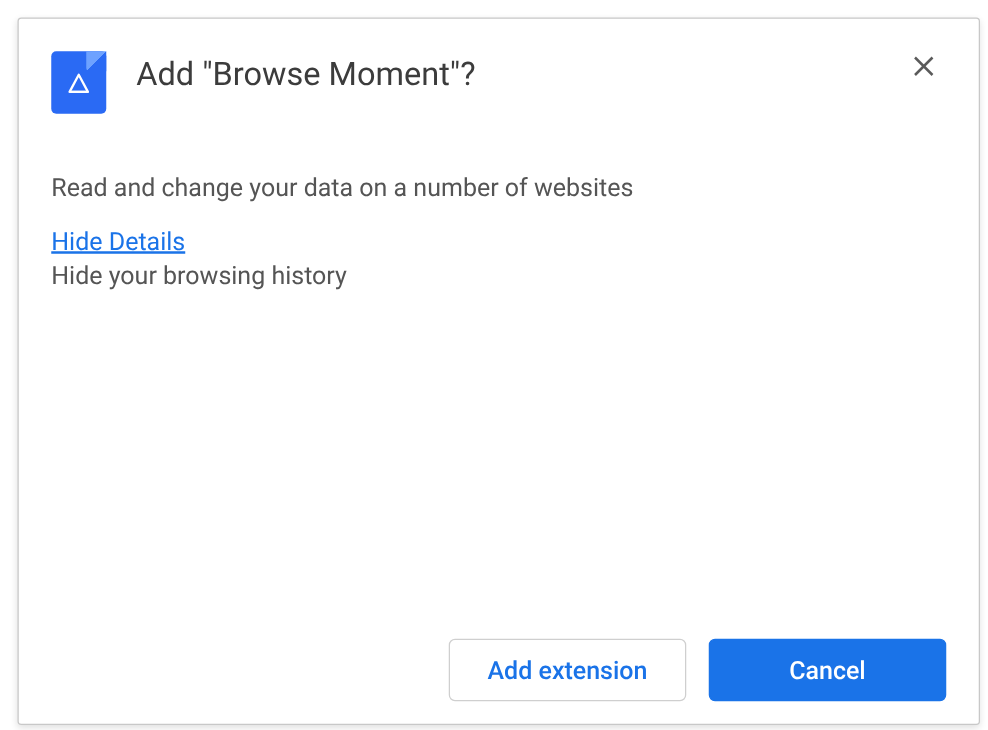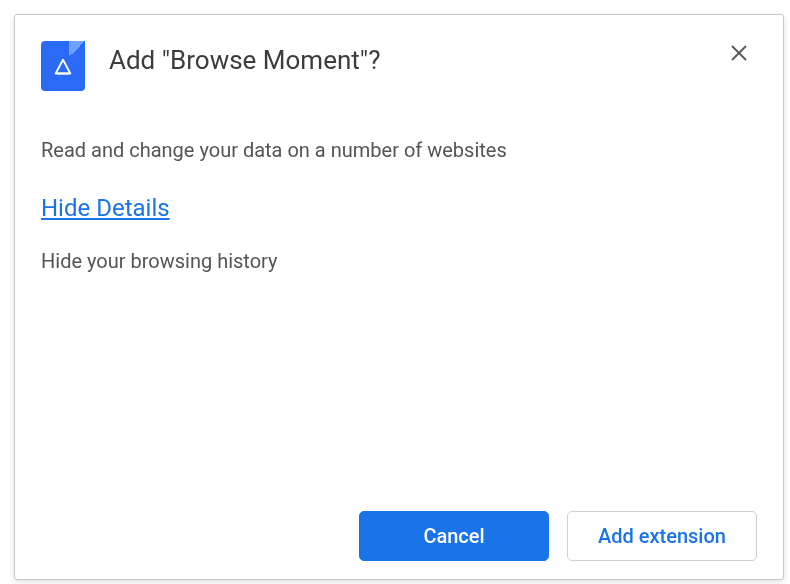--- a/index.html
+++ b/index.html
@@ -64,30 +64,29 @@
     cursor: pointer;
     color: #5a5a5a;
   }
   .body {
     margin-top: 46px;
     font-size: 20px;
     color: #555;
     line-height: 1.35;
   }
   .lead { margin-bottom: 22px; }
-  .perm-heading { margin-bottom: 28px; }
+  .perm-heading { margin-bottom: 16px; }
   .sites { margin-bottom: 22px; }
   .site-line { margin-bottom: 12px; padding-left: 18px; }
   .hide-details {
     color: #1a73e8;
     text-decoration: underline;
     cursor: pointer;
     display: inline-block;
-    margin-bottom: 24px;
-    font-size: 24px;
+    font-size: 20px;
   }
   .perm2 { margin-bottom: 20px; }
   .footer {
     margin-top: auto;
     display: flex;
     justify-content: flex-end;
     gap: 18px;
     padding-top: 8px;
   }
   .btn {
@@ -164,17 +163,17 @@
   <div class="body">
     <div class="perm-heading">Read and change your data on a number of websites</div>
 
 
     <a class="hide-details">Hide Details</a>
 
     <div class="perm2">Hide your browsing history</div>
   </div>
 
   <div class="footer">
+    <div class="btn btn-outline">Add extension</div>
     <div class="btn btn-primary">Cancel</div>
-    <div class="btn btn-outline">Add extension</div>
   </div>
 
 </div>
 
 </body></html>

